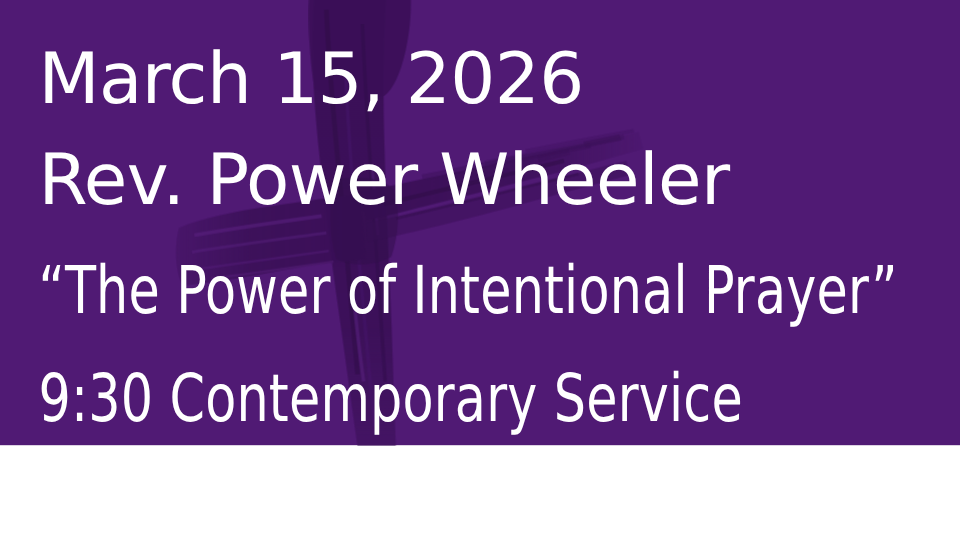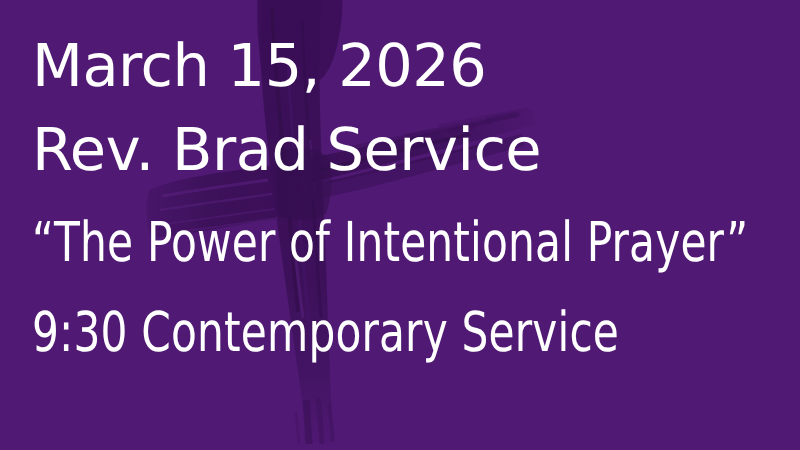--- a/index.html
+++ b/index.html
@@ -10,21 +10,21 @@
   body {
     width: 800px;
     height: 450px;
     overflow: hidden;
     font-family: "Liberation Sans", "DejaVu Sans", sans-serif;
   }
 
   #slide {
     position: relative;
     width: 800px;
-    height: 450px;
+    height: 371px;
     background: #501a74;
     overflow: hidden;
   }
 
   
   #cross-layer {
     position: absolute;
     inset: 0;
     width: 800px;
     height: 450px;
@@ -184,21 +184,21 @@
                  C 274,196 274,170 278,150 Z" fill="#310e4b" opacity="0.55"></path>
 
       </g>
     </svg>
   </div>
 
   <div id="text-block">
 
     <div class="line line-wide" id="line-date">March 15, 2026</div>
 
-    <div class="line line-wide" id="line-speaker">Rev. Brad Service</div>
+    <div class="line line-wide" id="line-speaker">Rev. Power Wheeler</div>
 
     <div class="line line-condensed" id="line-title">“The Power of Intentional Prayer”</div>
 
     <div class="line line-condensed" id="line-service">9:30 Contemporary Service</div>
 
   </div>
 
 </div>
 
 </body></html>

